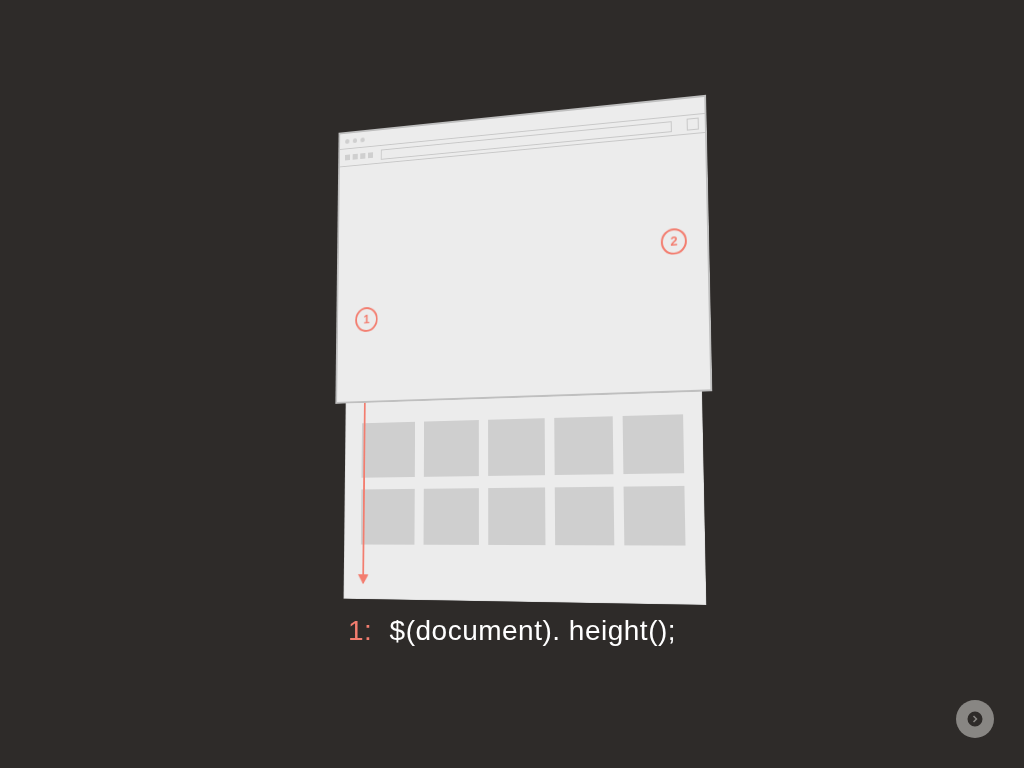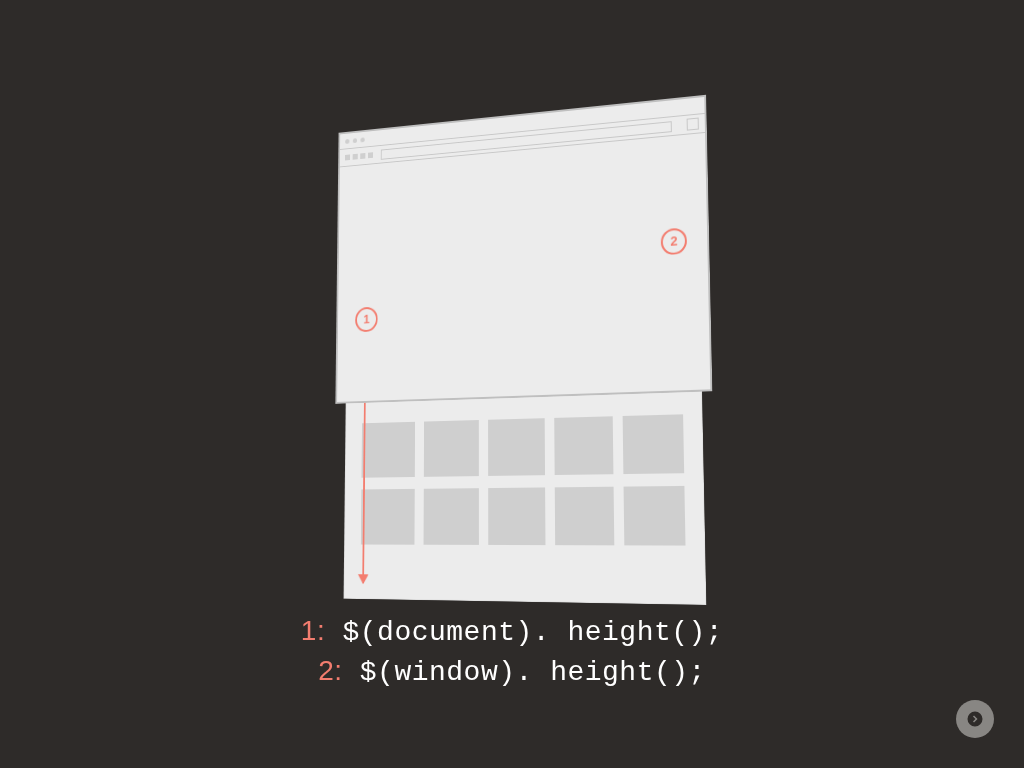--- a/index.html
+++ b/index.html
@@ -215,21 +215,21 @@
     line-height: 1.35;
     color: #ffffff;
     letter-spacing: 0.5px;
   }
   .caption .num {
     color: #f37d6f;
     font-family: "Helvetica Neue", Arial, sans-serif;
     font-weight: 400;
   }
   .caption .code {
-    font-family: Liberation Mono, monospace;
+    font-family: Liberation Sans, sans-serif;
   }
 
   
   .next {
     position: absolute;
     right: 30px;
     bottom: 30px;
     width: 38px;
     height: 38px;
     border-radius: 50%;
@@ -322,24 +322,20 @@
     <div class="badge badge-1">1</div>
     <div class="badge badge-2">2</div>
 
   </div>
 
   <div class="caption">
     <div>
       <span class="num">1:</span>
       <span class="code">$(document). height();</span>
     </div>
-    <div>
-      <span class="num">2:</span>
-      <span class="code">$(window). height();</span>
-    </div>
   </div>
 
   <div class="next">
     <svg viewBox="0 0 24 24">
       <path d="M12 2a10 10 0 1 0 0 20 10 10 0 0 0 0-20zm-1.3 5.3 4.7 4.7-4.7 4.7-1.4-1.4L12.6 12 9.3 8.7l1.4-1.4z"></path>
     </svg>
   </div>
 
 </div>
 

